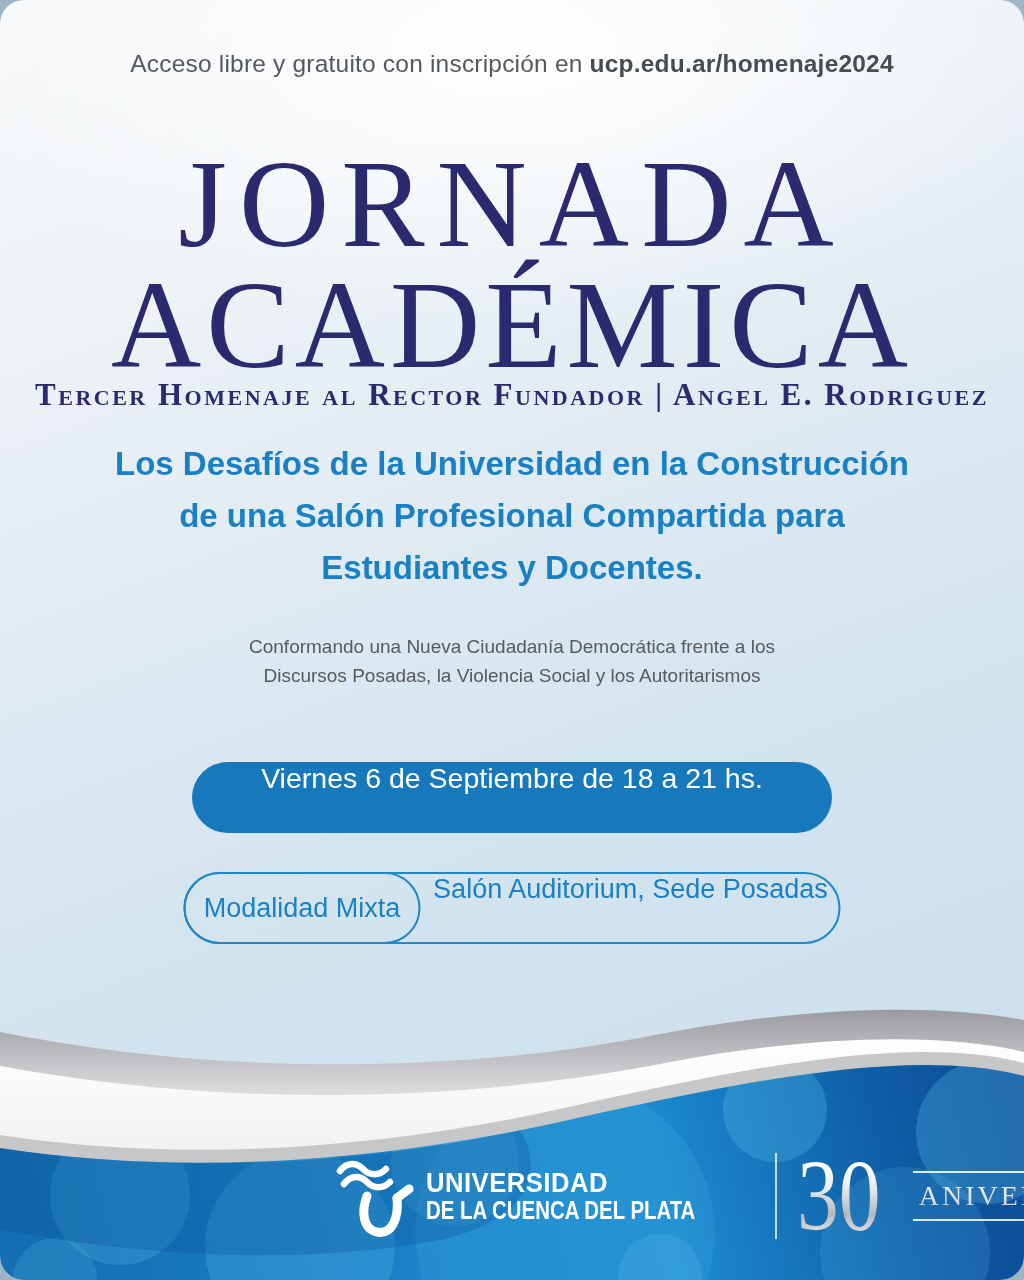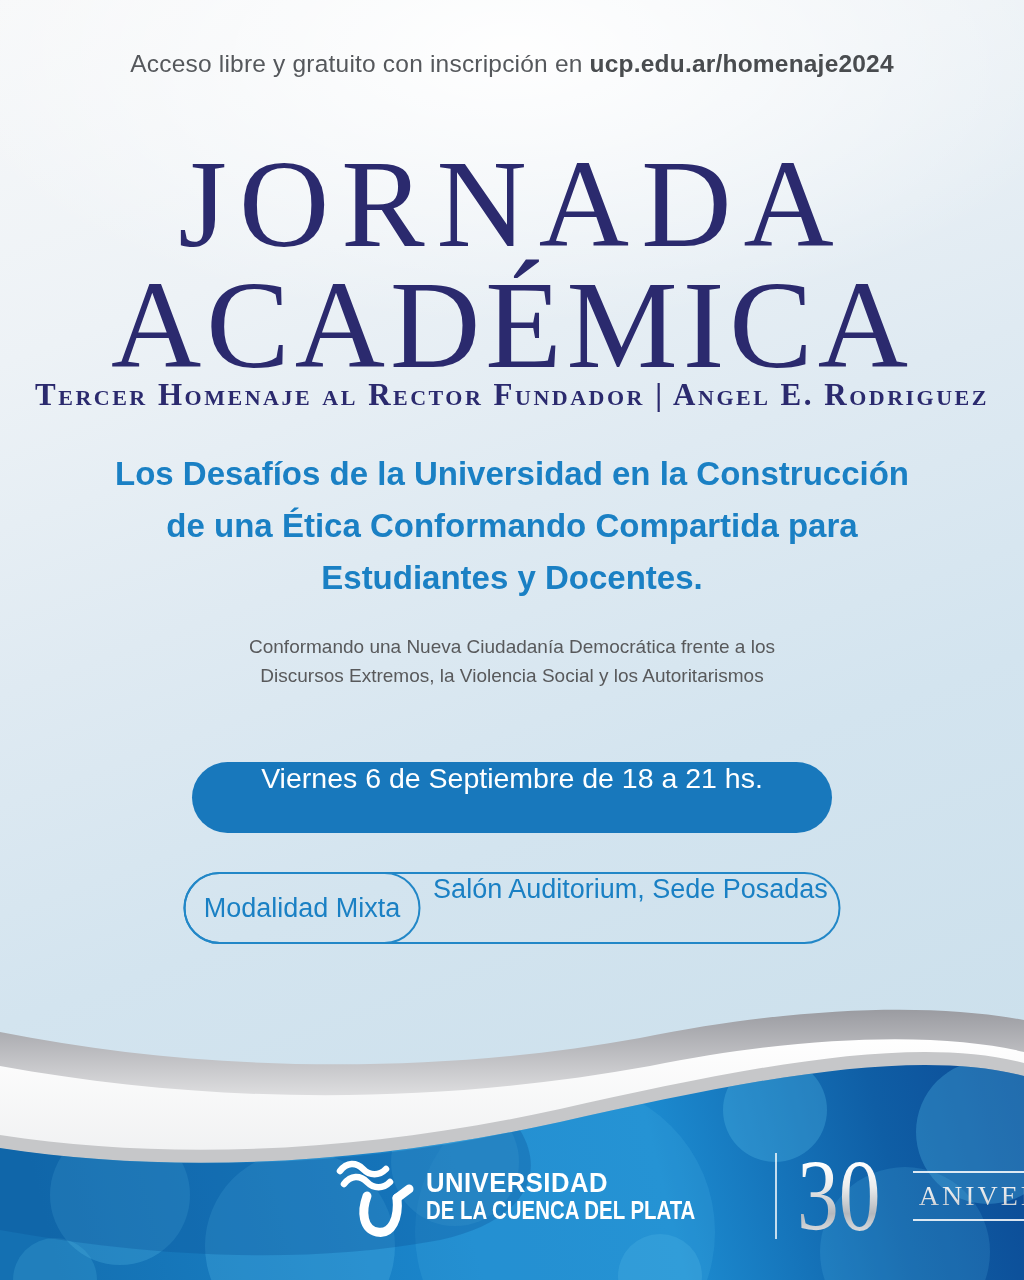--- a/index.html
+++ b/index.html
@@ -2,38 +2,39 @@
 <html><head>
 <meta charset="utf-8">
 <style>
   html,body{margin:0;padding:0;}
   body{background:#9db4c4;font-family:"Liberation Sans",sans-serif;}
   .canvas{
     position:relative;width:1024px;height:1280px;margin:0 auto;overflow:hidden;
     background:
       radial-gradient(ellipse 900px 420px at 50% 4%, rgba(255,255,255,.95), rgba(255,255,255,0) 65%),
       linear-gradient(160deg,#f7f8f9 0%,#edf2f6 22%,#dfeaf2 42%,#d3e4ef 62%,#cce0ec 85%,#cadfeb 100%);
+    border-radius: 24px;
   }
   .abs{position:absolute;}
   .centered{left:0;width:100%;text-align:center;}
 
   
   .access-line{top:50px;font-size:24.5px;color:#55585c;letter-spacing:.2px;}
   .access-line b{font-weight:700;color:#494c4f;}
 
   
   .main-title{top:144px;color:#2b2a6e;font-family:"Liberation Serif",serif;
     font-weight:500;font-size:125px;line-height:.97;}
   .title-l1{letter-spacing:12px;display:block;}
   .title-l2{letter-spacing:5px;display:block;}
   .subtitle{top:377px;color:#2b2a6e;font-family:"Liberation Serif",serif;
     font-variant:small-caps;font-weight:600;font-size:31px;letter-spacing:2.5px;}
 
   
-  .topic{top:448px;color:#1a80c4;font-weight:700;font-size:33px;line-height:1.58;}
+  .topic{top:438px;color:#1a80c4;font-weight:700;font-size:33px;line-height:1.58;}
   .description{top:633px;color:#58595b;font-size:19px;line-height:1.5;}
 
   
   .schedule-pill{top:762px;left:50%;transform:translateX(-50%);
     width:640px;height:71px;border-radius:36px;background:#1878bc;
     display:flex;align-items:flex-start;justify-content:center;
     color:#fff;font-size:28.5px;}
 
   
   .pills-row{top:872px;left:50%;transform:translateX(-50%);
@@ -77,27 +78,27 @@
   </div>
 
   <h1 class="abs centered main-title" style="margin:0;">
     <span class="title-l1">JORNADA</span>
     <span class="title-l2">ACADÉMICA</span>
   </h1>
   <div class="abs centered subtitle">Tercer Homenaje al Rector Fundador | Angel E. Rodriguez</div>
 
   <div class="abs centered topic">
     <div>Los Desafíos de la Universidad en la Construcción</div>
-    <div>de una Ética Conformando Compartida para</div>
+    <div>de una Salón Profesional Compartida para</div>
     <div>Estudiantes y Docentes.</div>
   </div>
 
   <div class="abs centered description">
     <div>Conformando una Nueva Ciudadanía Democrática frente a los</div>
-    <div>Discursos Extremos, la Violencia Social y los Autoritarismos</div>
+    <div>Discursos Posadas, la Violencia Social y los Autoritarismos</div>
   </div>
 
   <div class="abs schedule-pill">
     <span>Viernes 6 de Septiembre de 18 a 21 hs.</span>
   </div>
 
   <div class="abs pills-row">
     <div class="modality-pill">
       <span>Modalidad Mixta</span>
     </div>

